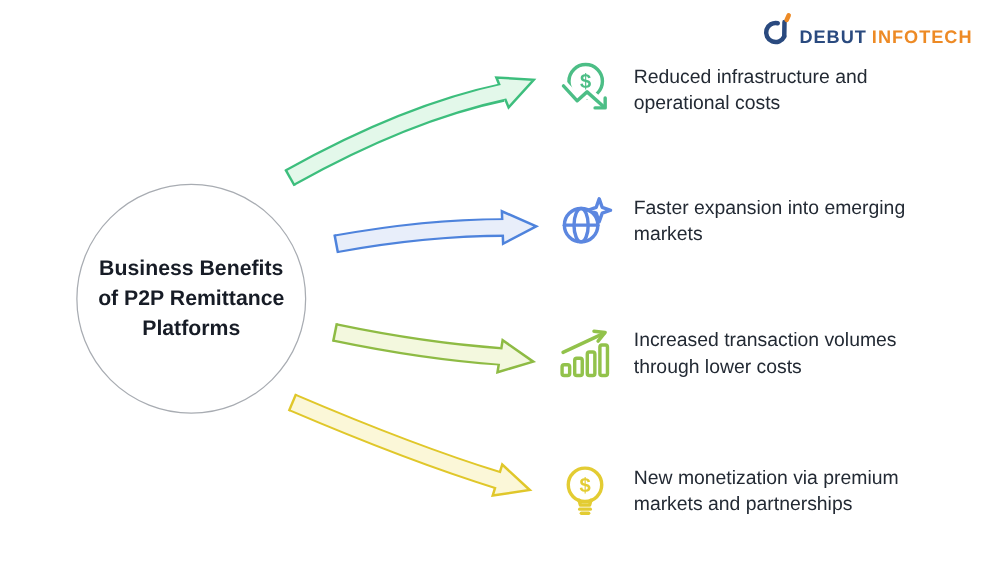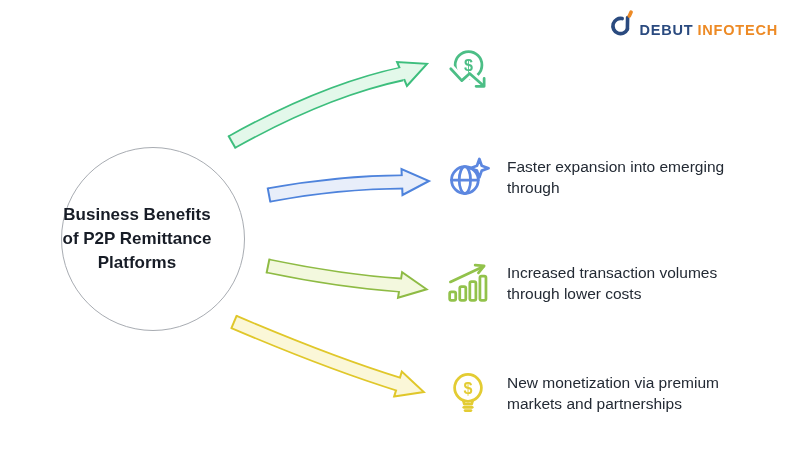--- a/index.html
+++ b/index.html
@@ -9,21 +9,21 @@
   }
   
   .logo{position:absolute;top:10px;right:16px;display:flex;align-items:center;gap:7px;}
   .logo-mark{width:26px;height:30px;flex:0 0 auto;}
   .logo-text{font-size:14.5px;font-weight:bold;letter-spacing:0.8px;white-space:nowrap;margin-top:10px;}
   .logo-text .sep{display:inline-block;width:4px;}
   
   .hub-circle{
     position:absolute;left:61px;top:147px;width:182px;height:182px;
     border:1.5px solid #A8ACB2;border-radius:50%;background:#ffffff;
-    display:flex;align-items:center;text-align:center;
+    display:flex;align-items:center;justify-content:center;text-align:center;
   }
   .hub-title{width:150px;font-size:17px;font-weight:bold;line-height:1.4;color:#171C26;}
   
   .arrows{position:absolute;left:0;top:0;width:794px;height:453px;}
   
   .benefit-icon{position:absolute;left:446px;width:44px;height:44px;}
   .benefit-icon svg{width:44px;height:44px;display:block;}
   .benefit-label{
     position:absolute;left:507px;width:262px;
     font-size:15.5px;line-height:21px;color:#232A34;
@@ -84,30 +84,31 @@
 
   <div class="benefit-icon icon-1">
     <svg viewBox="0 0 24 24" fill="none" stroke-width="1.5" stroke-linecap="round" stroke-linejoin="round" stroke="#4CBE86">
       <circle cx="12.3" cy="9.3" r="7.3"></circle>
       <path d="M2.6 11.3 L8.6 17.8 L12.9 13.9 L20 20.2" stroke="#ffffff" stroke-width="4.6"></path>
       <path d="M2.6 11.3 L8.6 17.8 L12.9 13.9 L20.3 20.5"></path>
       <path d="M20.8 16.6 L20.8 20.9 L16.4 20.9"></path>
       <text x="12.3" y="12.4" font-size="8.8" font-weight="bold" text-anchor="middle" stroke="none" fill="#4CBE86">$</text>
     </svg>
   </div>
+  <div class="benefit-label label-1">Reduced infrastructure and operational costs</div>
 
   <div class="benefit-icon icon-2">
     <svg viewBox="0 0 24 24" fill="none" stroke-width="1.5" stroke-linecap="round" stroke-linejoin="round" stroke="#5C87E0">
       <circle cx="10.3" cy="13.7" r="7.3"></circle>
       <ellipse cx="10.3" cy="13.7" rx="3.1" ry="7.3"></ellipse>
       <path d="M3 13.7 H17.6"></path>
       <path d="M18.2 2.2 L19.5 5.9 L23.2 7.2 L19.5 8.5 L18.2 12.2 L16.9 8.5 L13.2 7.2 L16.9 5.9 Z" fill="#ffffff"></path>
     </svg>
   </div>
-  <div class="benefit-label label-2">Faster expansion into emerging through</div>
+  <div class="benefit-label label-2">Faster expansion into emerging markets</div>
 
   <div class="benefit-icon icon-3">
     <svg viewBox="0 0 24 24" fill="none" stroke-width="1.5" stroke-linecap="round" stroke-linejoin="round" stroke="#92C24B">
       <rect x="2" y="16.8" width="3.3" height="4.7" rx="0.9"></rect>
       <rect x="7.5" y="14" width="3.3" height="7.5" rx="0.9"></rect>
       <rect x="13" y="11.2" width="3.3" height="10.3" rx="0.9"></rect>
       <rect x="18.5" y="8.2" width="3.3" height="13.3" rx="0.9"></rect>
       <path d="M2.4 11.4 L20.4 3"></path>
       <path d="M15.9 2.2 L20.8 2.7 L17.7 6.5"></path>
     </svg>

